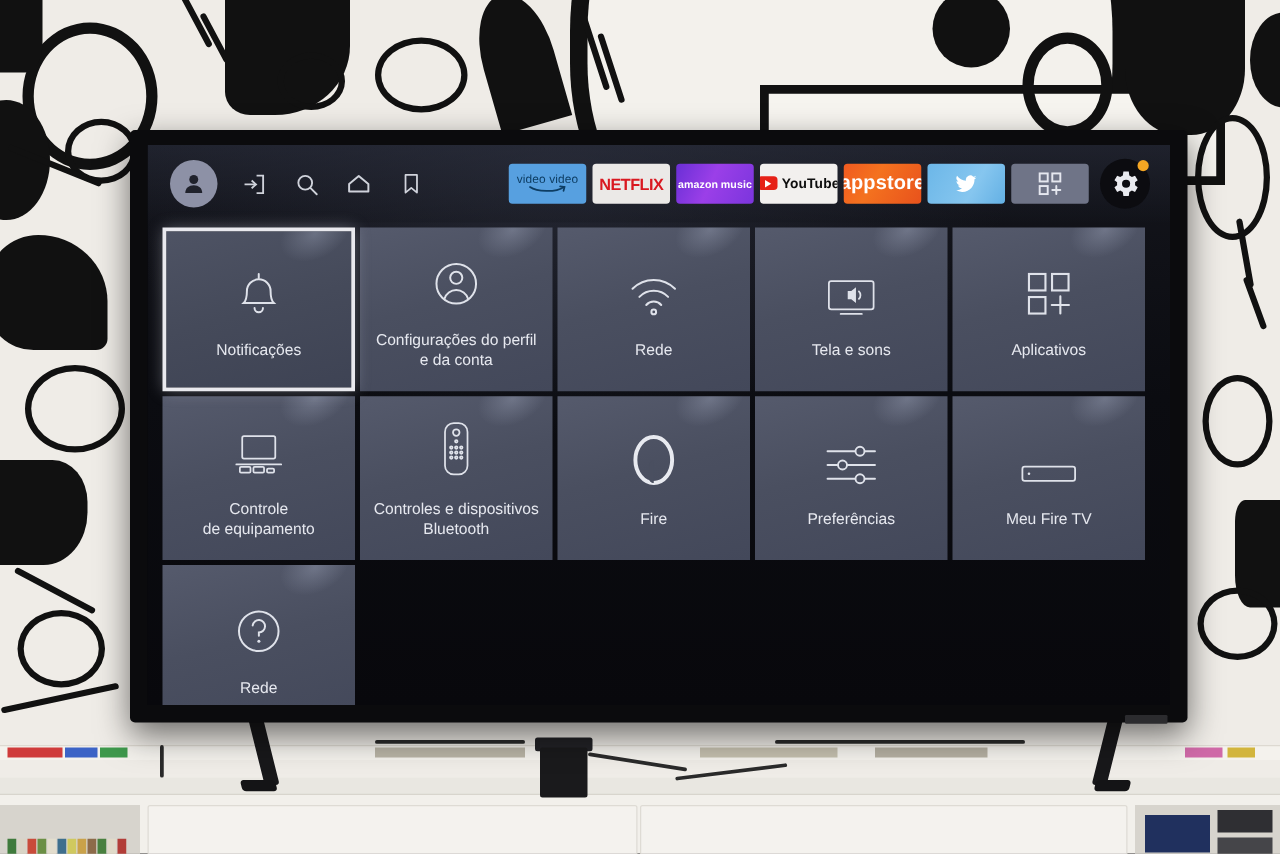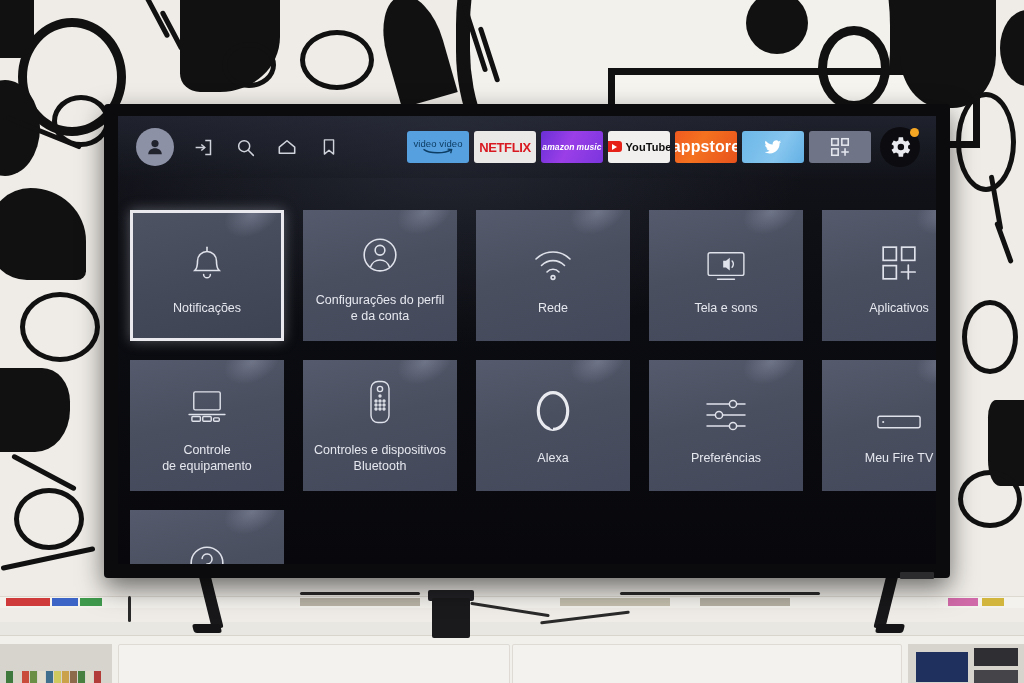--- a/index.html
+++ b/index.html
@@ -130,27 +130,27 @@
     border-radius:50%; background:#f5a623;
   }
   .prime-wrap { display:flex; flex-direction:column; align-items:center; line-height:1; }
   .prime-wrap .pv { font-size:9.5px; font-weight:500; }
   .yt-wrap { display:flex; align-items:flex-start; gap:3px; }
   .yt-play {
     width:16px; height:11px; background:#e62117; border-radius:3px;
     display:flex; align-items:center; justify-content:center;
   }
   .yt-play::after { content:""; border-left:5px solid #fff; border-top:3px solid transparent; border-bottom:3px solid transparent; margin-left:1px; }
-  .amz-wrap { display:flex; align-items:flex-start; gap:2px; font-size:8.5px;font-style:italic; }
+  .amz-wrap { display:flex; align-items:flex-start; gap:2px; font-size:8.5px; }
 
   
   .grid {
     position:absolute; left:12px; top:66px;
     display:grid; grid-template-columns:repeat(5,154px);
-    grid-auto-rows:131px; gap:19px;margin-top:28px;
+    grid-auto-rows:131px; gap:4px;
   }
   .tile {
     background:linear-gradient(165deg,#555a6c 0%,#4a4f60 45%,#43485a 100%);
     display:flex; flex-direction:column; align-items:center; justify-content:center;
     position:relative; overflow:hidden;
   }
   .tile::after {
     content:""; position:absolute; left:60%; top:-18px; width:60px; height:40px;
     background:radial-gradient(ellipse at center, rgba(190,198,220,.28), rgba(255,255,255,0) 70%);
     transform:rotate(-28deg);
@@ -459,21 +459,21 @@
 Bluetooth</div>
           </div>
 
           <div class="tile">
             <div class="tile-icon">
               <svg width="36" height="42" viewBox="0 0 34 40" fill="none">
                 <ellipse cx="17" cy="20" rx="14" ry="17.5" stroke="#e8eaf0" stroke-width="3"></ellipse>
                 <path d="M17 37.5c-2 0-3.6-1.5-3.6-3.6V24c0-2 1.6-3.6 3.6-3.6z" fill="#4a4f60" stroke="none"></path>
               </svg>
             </div>
-            <div class="tile-label">Alexa</div>
+            <div class="tile-label">Fire</div>
           </div>
 
           <div class="tile">
             <div class="tile-icon">
               <svg width="42" height="34" viewBox="0 0 42 34" fill="none" stroke="#dfe2ea" stroke-width="1.5" stroke-linecap="round">
                 <path d="M2 6h22"></path>
                   <circle cx="28" cy="6" r="3.6" fill="#4a4f60"></circle>
                   <path d="M31.8 6H40"></path>
                 <path d="M2 17h8"></path>
                   <circle cx="14" cy="17" r="3.6" fill="#4a4f60"></circle>

